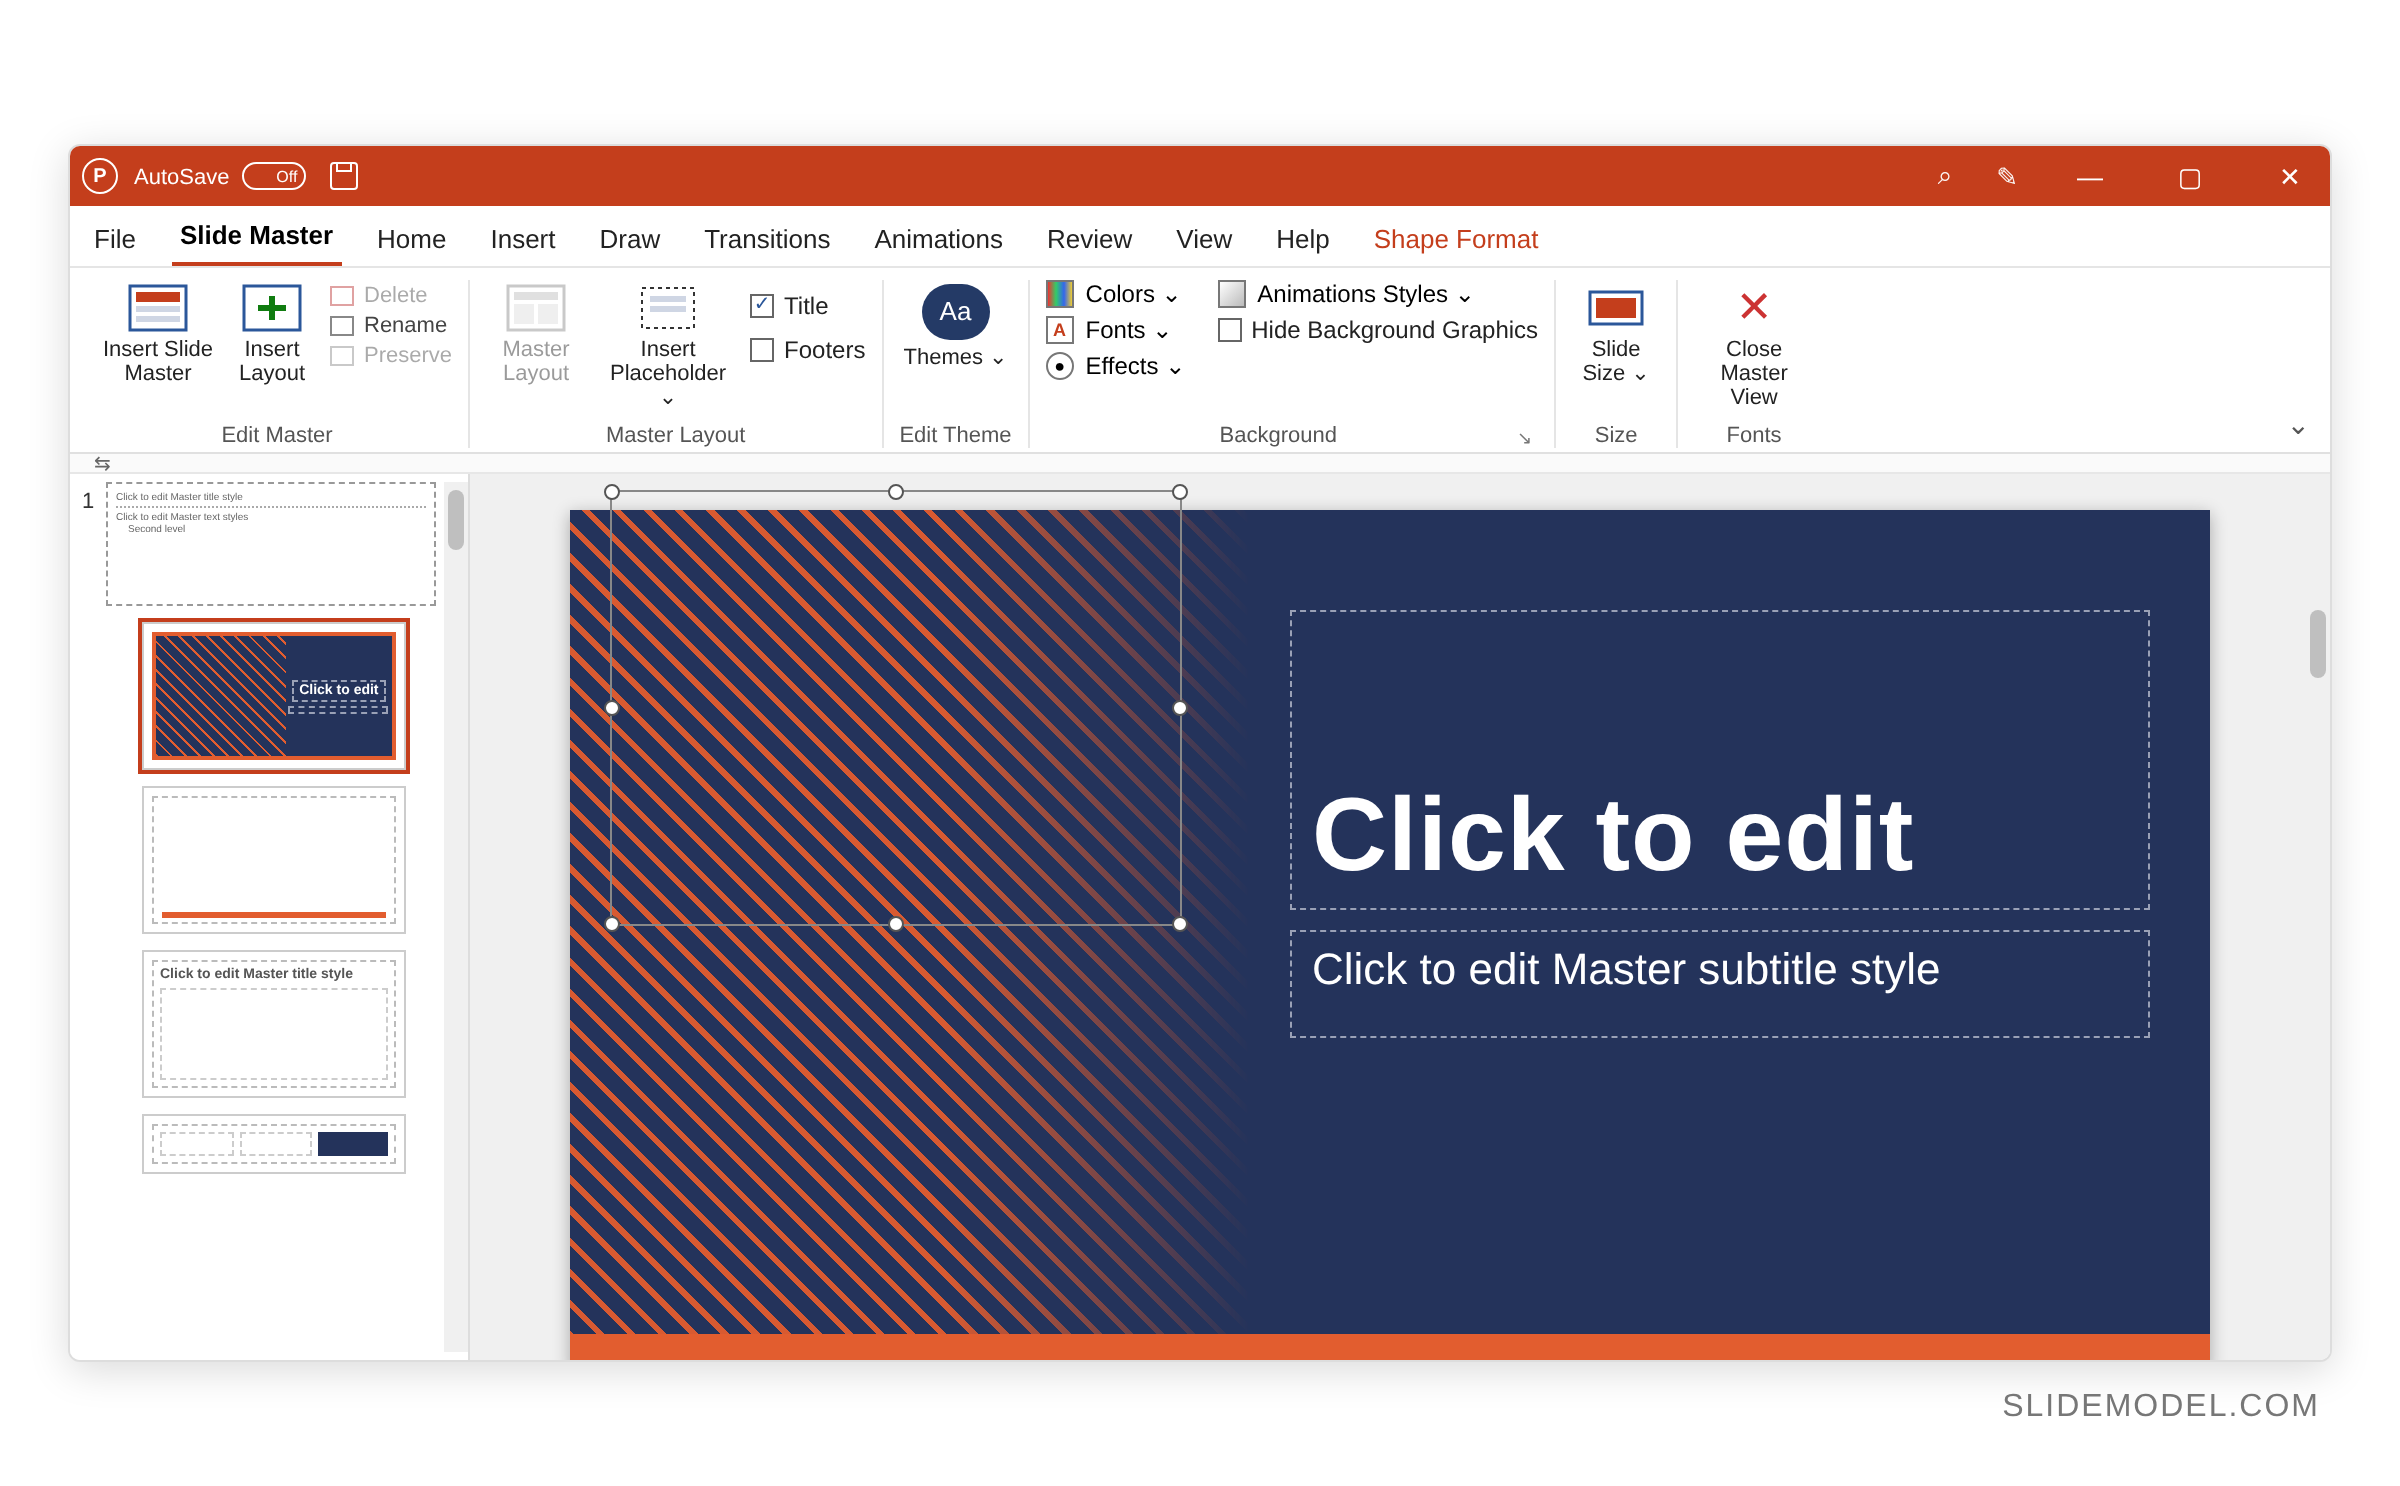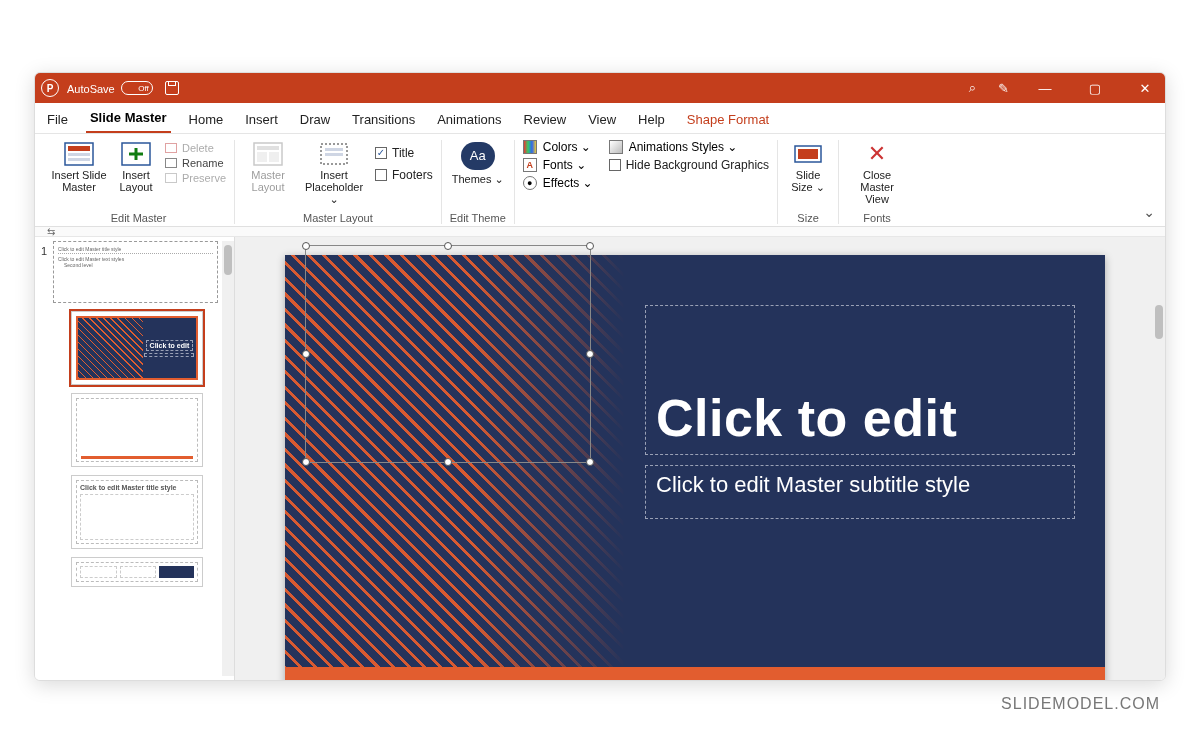--- a/index.html
+++ b/index.html
@@ -251,20 +251,24 @@
           <div class="bg-item">
               <span class="sq" style="background:linear-gradient(135deg,#fff,#bbb)"></span>
               <span>Animations Styles ⌄</span>
             </div>
           <label class="chk">
               <span class="box"></span>
               <span>Hide Background Graphics</span>
             </label>
         </div>
       </div>
+      <div style="display:flex;align-items:center;width:100%">
+        <div class="group-label" style="flex:1;text-align:center">Background</div>
+        <span class="dlg">↘</span>
+      </div>
     </div>
 
     <div class="ribbon-group">
       <div class="controls">
         <div class="big-btn" style="width:44px">
           <svg class="icon-box" viewBox="0 0 30 24">
               <rect x="2" y="4" width="26" height="16" fill="none" stroke="#2b579a" stroke-width="1.5"></rect>
               <rect x="5" y="7" width="20" height="10" fill="#c43e1c"></rect>
             </svg>
           <span>Slide Size ⌄</span>

